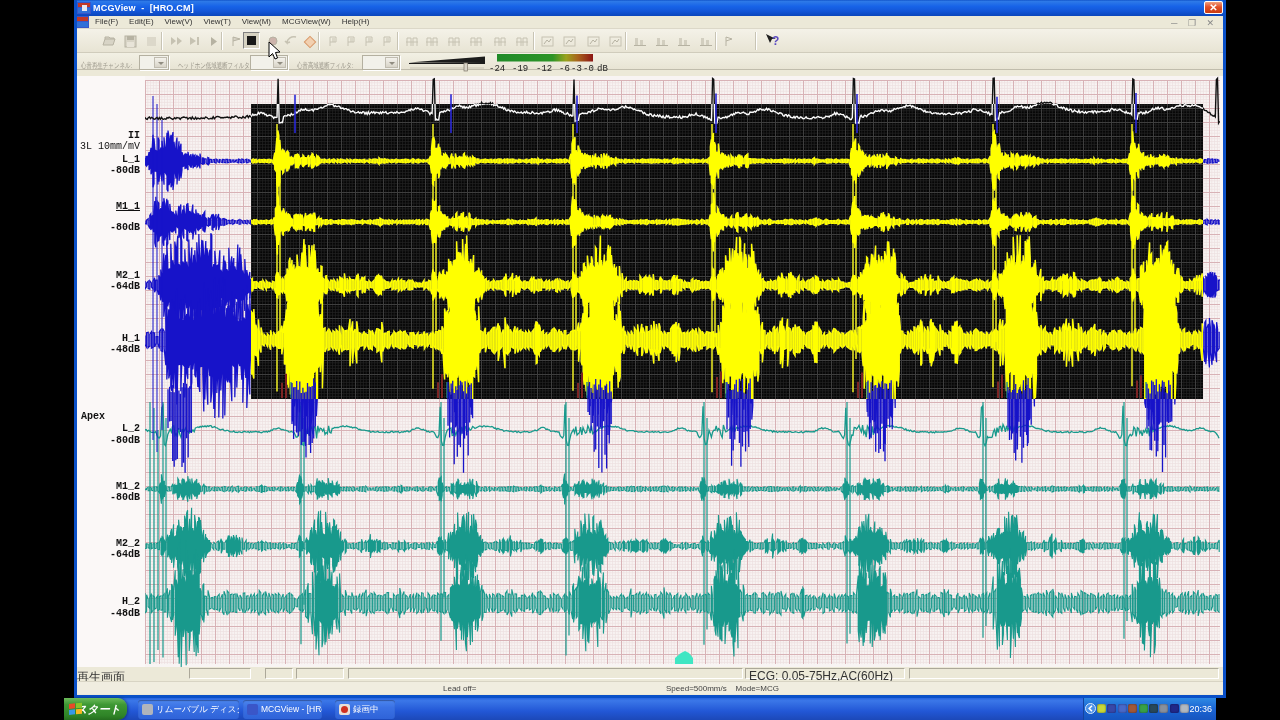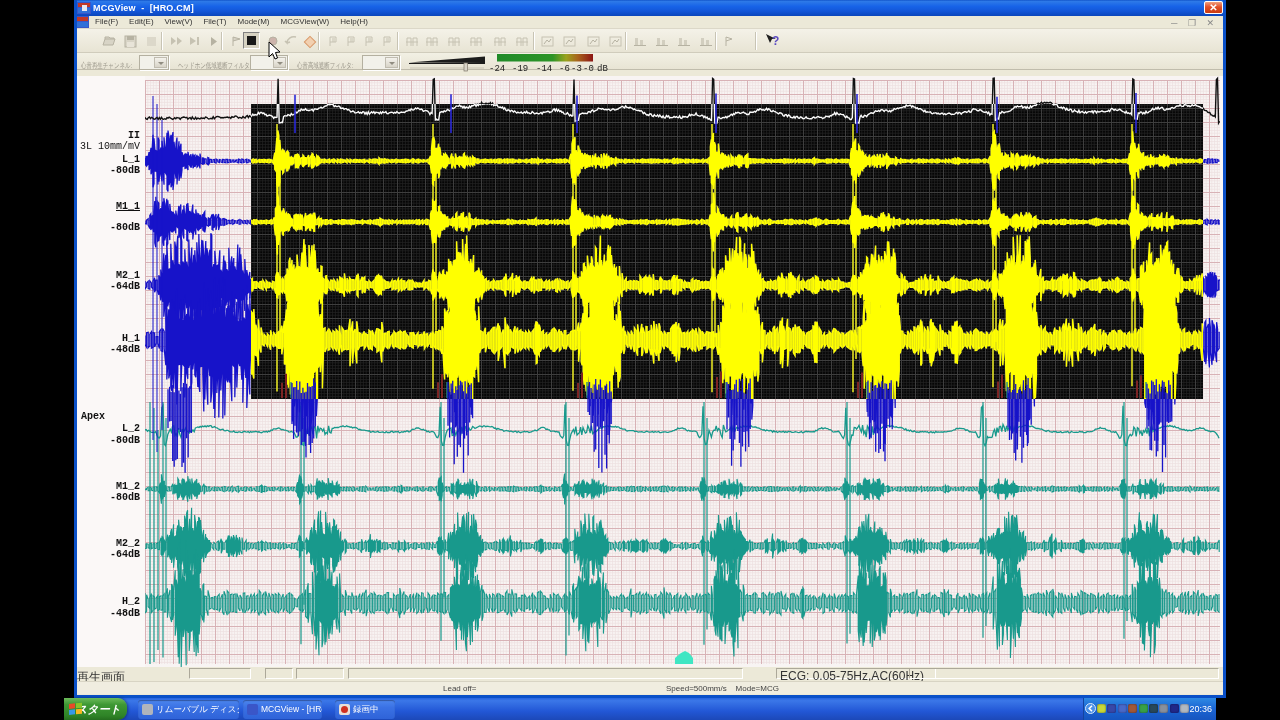--- a/index.html
+++ b/index.html
@@ -64,21 +64,21 @@
     <span class="ttl">MCGView&nbsp; - &nbsp;[HRO.CM]</span>
     <div class="xbtn">✕</div>
   </div>
   <div id="menubar">
     <svg style="position:absolute;left:2px;top:0" width="13" height="12">
         <rect width="13" height="12" fill="#3a56c8"></rect>
         <rect x="1" y="1" width="11" height="4" fill="#c03828"></rect>
         <rect x="1" y="6" width="11" height="5" fill="#3070d8"></rect>
       </svg>
     <div style="position:absolute;left:21px;top:1px;">
-      <span>File(F)</span><span>Edit(E)</span><span>View(V)</span><span>File(T)</span><span>Mode(M)</span><span>MCGView(W)</span><span>Help(H)</span>
+      <span>File(F)</span><span>Edit(E)</span><span>View(V)</span><span>View(T)</span><span>View(M)</span><span>MCGView(W)</span><span>Help(H)</span>
     </div>
     <div style="position:absolute;right:8px;top:2px;color:#888;font-size:9px;letter-spacing:4px;">─ ❐ ✕</div>
   </div>
   <div id="toolbar">
       <div style="position:absolute;left:28px;top:5px;width:16px;height:15px;"><svg width="16" height="15">
           <path d="M1 11L3 5h10l-2 6zM3 5V3h4l1 1h4v1" fill="#d8d4c6" stroke="#b6b2a2" stroke-width="1"></path>
         </svg></div>
 <div style="position:absolute;left:49px;top:5px;width:16px;height:15px;"><svg width="16" height="15">
           <rect x="2" y="2" width="11" height="11" fill="#d8d4c6" stroke="#b6b2a2"></rect>
           <rect x="4" y="2" width="7" height="4" fill="#b6b2a2"></rect>
@@ -227,21 +227,21 @@
             <stop offset="0.58" stop-color="#2d9427"></stop>
         <stop offset="0.72" stop-color="#9aa21e"></stop>
             <stop offset="0.84" stop-color="#a8641c"></stop>
         <stop offset="1" stop-color="#8c1414"></stop>
           </linearGradient>
         </defs>
       <rect x="0" y="0" width="96" height="7.5" fill="url(#dbg)"></rect>
     </svg>
     <span class="dbl" style="left:415px;">-24</span>
       <span class="dbl" style="left:438px;">-19</span>
-      <span class="dbl" style="left:462px;">-14</span>
+      <span class="dbl" style="left:462px;">-12</span>
       <span class="dbl" style="left:485px;">-6</span>
       <span class="dbl" style="left:497px;">-3</span>
       <span class="dbl" style="left:509px;">-0</span>
       <span class="dbl" style="left:523px;">dB</span>
   </div>
   <div id="plot"></div>
   <svg width="1075" height="591" viewBox="135 76 1075 591" style="position:absolute;left:71px;top:76px">
 <defs>
 <clipPath id="boxclip">
           <rect x="241" y="104" width="952" height="295"></rect>
@@ -306,21 +306,21 @@
     </div>
   <svg style="position:absolute;left:194px;top:41px;z-index:30" width="16" height="22">
       <path d="M1 1 L1 16 L4.5 12.5 L7 18 L9.5 17 L7.5 11.5 L12 11 Z" fill="#fff" stroke="#000" stroke-width="1"></path>
     </svg>
   <div id="status1">
     <span style="position:absolute;left:3px;top:2px;">再生画面</span>
     <div class="panel" style="left:115px;width:62px;"></div>
     <div class="panel" style="left:191px;width:28px;"></div>
     <div class="panel" style="left:222px;width:48px;"></div>
     <div class="panel" style="left:274px;width:395px;"></div>
-    <div class="panel" style="left:702px;width:160px;">
+    <div class="panel" style="left:671px;width:160px;">
         <span style="position:absolute;left:3px;top:0px;">ECG: 0.05-75Hz,AC(60Hz)</span>
       </div>
     <div class="panel" style="left:835px;width:310px;"></div>
   </div>
   <div id="status2">
     <span style="position:absolute;left:369px;top:2px;">Lead off=</span>
     <span style="position:absolute;left:592px;top:2px;">Speed=500mm/s&nbsp;&nbsp;&nbsp;&nbsp;Mode=MCG</span>
   </div>
   <div style="position:absolute;left:0;top:0;width:3px;height:698px;background:#0a50c8;"></div>
   <div style="position:absolute;right:0;top:0;width:3px;height:698px;background:#0a50c8;"></div>

